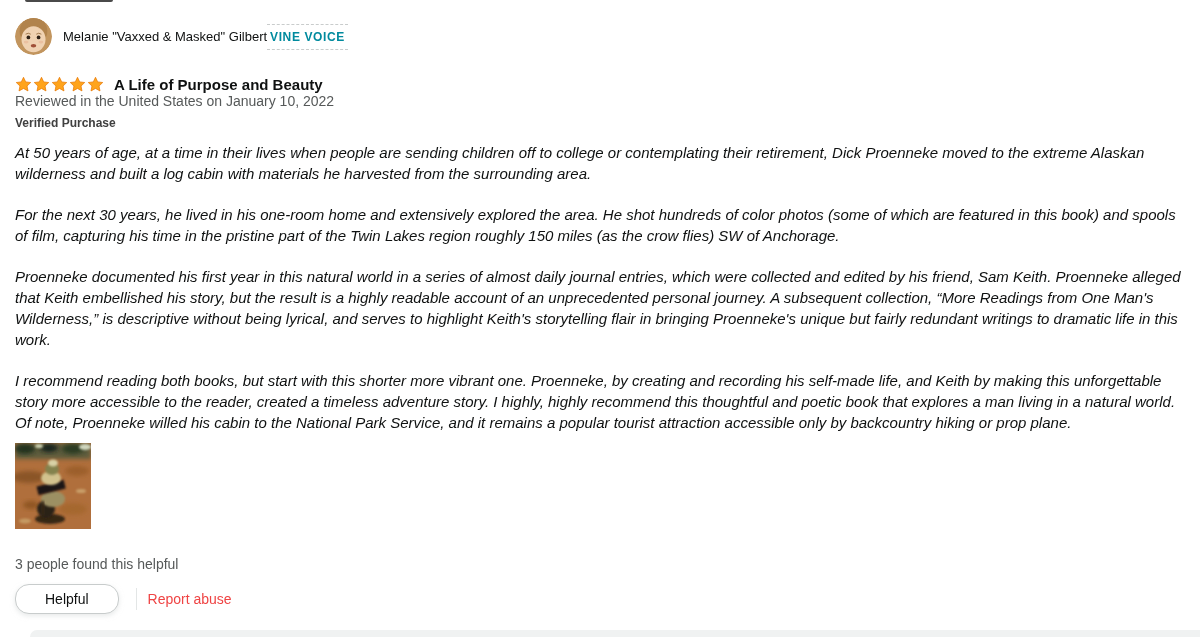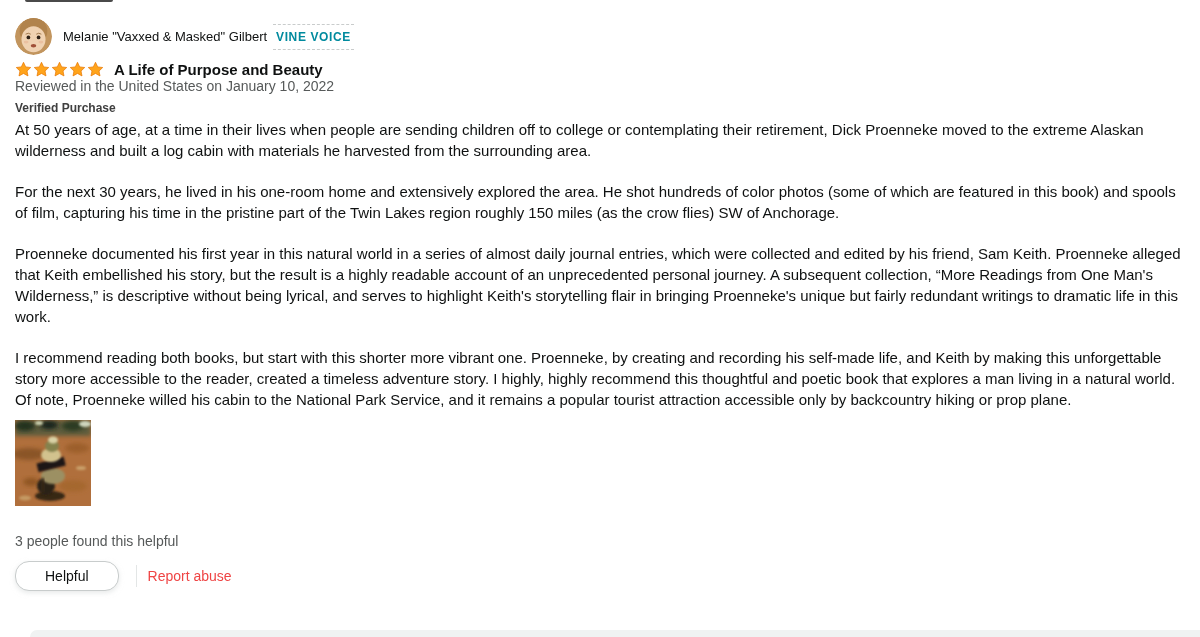--- a/index.html
+++ b/index.html
@@ -10,31 +10,31 @@
   }
   .content { position:absolute; left:15px; top:0; width:1172px; }
   .cropped-edge {
     position:absolute; left:25px; top:0; width:88px; height:2px;
     background:#4a4a4a; border-radius:0 0 2px 2px;
   }
   .profile-row { display:flex; align-items:center; margin-top:18px; }
   .avatar { width:37px; height:37px; border-radius:50%; overflow:hidden; flex:0 0 37px; }
   .reviewer-name { margin-left:11px; font-size:13px; color:#0F1111; }
   .vine-badge {
-    margin-left:6px; font-size:12px; font-weight:bold; letter-spacing:.6px;
+    margin-left:0; font-size:12px; font-weight:bold; letter-spacing:.6px;
     color:#008A9E; border-top:1px dashed #c9cccc; border-bottom:1px dashed #c9cccc;
     padding:5px 3px;
   }
-  .rating-row { display:flex; align-items:center; margin-top:6px; }
+  .rating-row { display:flex; align-items:center; margin-top:21px; }
   .stars { display:flex; align-items:center; }
   .stars svg { display:block; margin-right:1px; }
   .review-title { margin-left:9px; font-size:15px; font-weight:bold; color:#0F1111; }
   .date-line { font-size:14px; color:#565959; }
   .verified { margin-top:7px; font-size:12px; font-weight:bold; color:#404040; }
-  .review-body { margin-top:4px; font-size:15px; line-height:21px; color:#0F1111; }
+  .review-body { margin-top:12px; font-size:15px; line-height:21px; color:#0F1111;font-style:italic; }
   .review-body .para { margin-bottom:20px; }
   .thumb { width:76px; height:86px; margin-top:-10px; display:block; }
   .helpful-count { margin-top:27px; font-size:14px; color:#565959; }
   .actions-row { display:flex; align-items:center; margin-top:12px; }
   .helpful-btn {
     background:#ffffff; border:1px solid #c8cccc; border-radius:14px;
     box-shadow:0 2px 5px rgba(213,217,217,.55);
     font-family:"Liberation Sans", sans-serif;
     height:30px; padding:0 29px; font-size:14px; color:#0F1111; cursor:pointer;
   }

